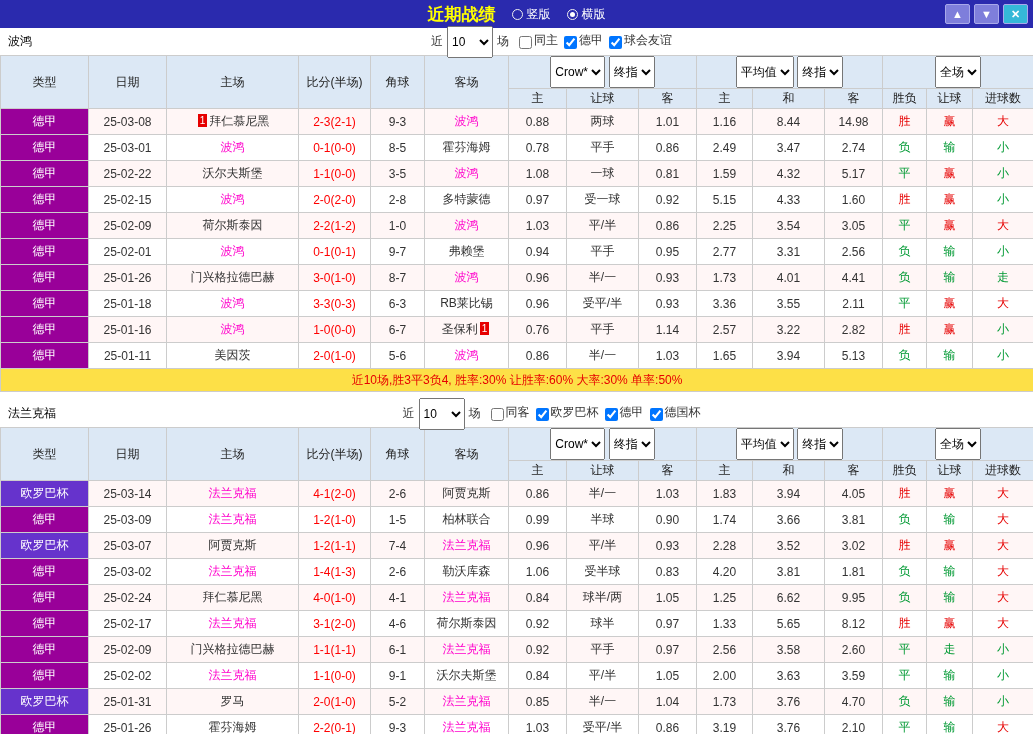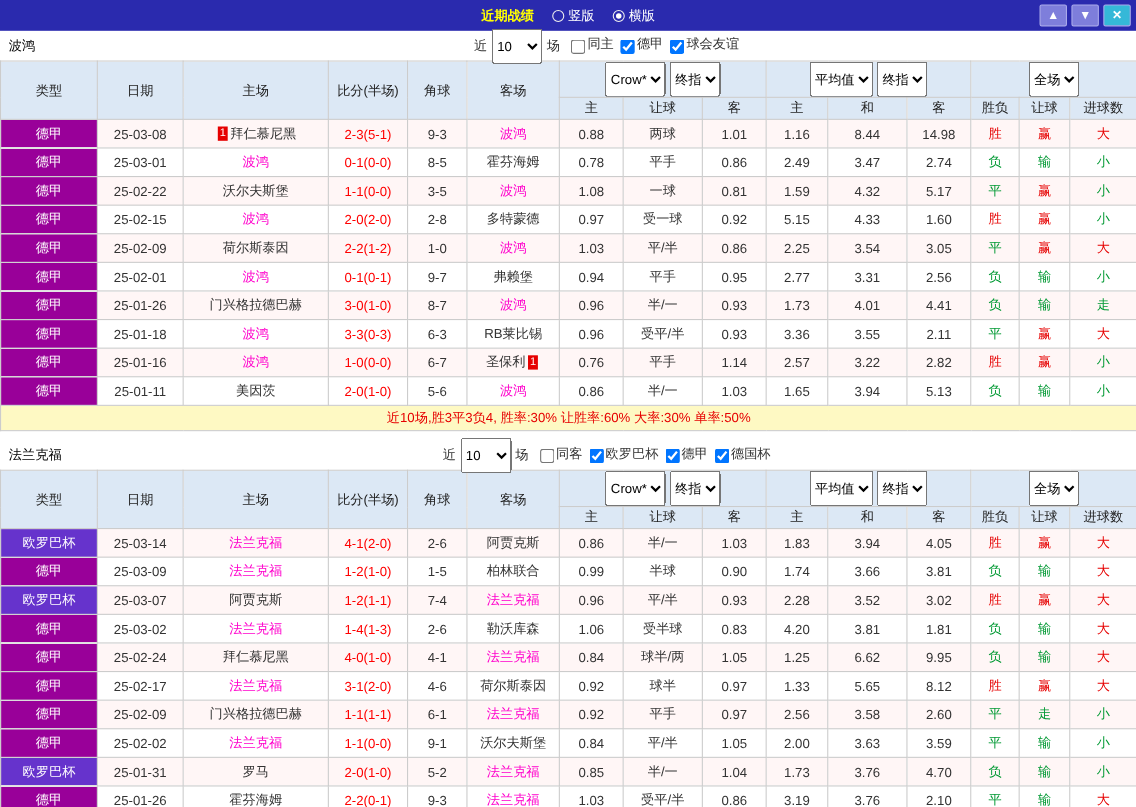--- a/index.html
+++ b/index.html
@@ -6,21 +6,21 @@
     --bar-bg:#2A2AAE; --title-color:#FFFF00; --header-bg:#DCE8F5;
     --focus-team:#FF00CC; --score-color:#FF0000; --red:#E60000; --green:#009933;
     --badge-bg:#E60000; --row-alt:#FFF6F6; --button-bg:#7E7EDB; --close-bg:#35B8D8;
   }
   *{margin:0;padding:0;box-sizing:border-box;}
   body{width:1033px;height:734px;overflow:hidden;background:#fff;color:#333;
        font-family:"Liberation Sans","DejaVu Sans",sans-serif;font-size:12px;}
   
   .titlebar{height:28px;background:var(--bar-bg);display:flex;align-items:center;position:relative;}
   .titlebar-center{flex:1;display:flex;justify-content:center;align-items:center;gap:16px;}
-  .page-title{color:var(--title-color);font-weight:bold;font-size:12px;}
+  .page-title{color:var(--title-color);font-weight:bold;font-size:17px;}
   .radio-opt{display:inline-flex;align-items:center;gap:4px;color:#fff;cursor:pointer;}
   .radio{width:11px;height:11px;border:1px solid #eee;border-radius:50%;display:inline-block;position:relative;}
   .radio.checked::after{content:"";position:absolute;inset:2px;border-radius:50%;background:#fff;}
   .titlebar-buttons{position:absolute;right:5px;top:4px;display:flex;gap:4px;}
   .tb-btn{width:25px;height:20px;border:1px solid #a9a9ea;border-radius:2px;background:var(--button-bg);
           color:#fff;font-size:11px;line-height:17px;cursor:pointer;}
   .tb-btn.close{background:var(--close-bg);font-weight:bold;}
   
   .section{background:#fff;}
   .section + .section{margin-top:8px;}
@@ -39,21 +39,21 @@
   .grid thead tr.h2 th{height:20px;}
   .grid tbody td{height:26px;}
   .grid tbody tr:nth-child(odd){background:var(--row-alt);}
   .league-cell{color:#fff;}
   .score{color:var(--score-color);}
   .focus{color:var(--focus-team);}
   .red{color:var(--red);}
   .green{color:var(--green);}
   .rank-badge{display:inline-block;background:var(--badge-bg);color:#fff;font-size:10px;
               line-height:13px;padding:0 2px;margin:0 2px;vertical-align:1px;}
-  .summary-row td{height:23px;color:var(--red);background:#fef9c3;margin-top:28px;}
+  .summary-row td{height:23px;color:var(--red);background:#fde047;margin-top:28px;}
 </style>
 </head>
 <body>
 
 <div class="titlebar">
   <div class="titlebar-center">
     <span class="page-title">近期战绩</span>
     <span class="radio-opt">
       <span class="radio"></span>
       <span>竖版</span>
@@ -139,21 +139,21 @@
         <th>胜负</th>
         <th>让球</th>
         <th>进球数</th>
       </tr>
     </thead>
     <tbody>
         <tr class="data-row">
     <td class="league-cell" style="background: rgb(153, 0, 153);">德甲</td>
     <td>25-03-08</td>
     <td><span class="rank-badge">1</span><span>拜仁慕尼黑</span></td>
-    <td class="score">2-3(5-1)</td>
+    <td class="score">2-3(2-1)</td>
     <td>9-3</td>
     <td><span class="focus">波鸿</span></td>
     <td>0.88</td>
     <td>两球</td>
     <td>1.01</td>
     <td>1.16</td>
     <td>8.44</td>
     <td>14.98</td>
     <td class="red">胜</td>
     <td class="red">赢</td>

